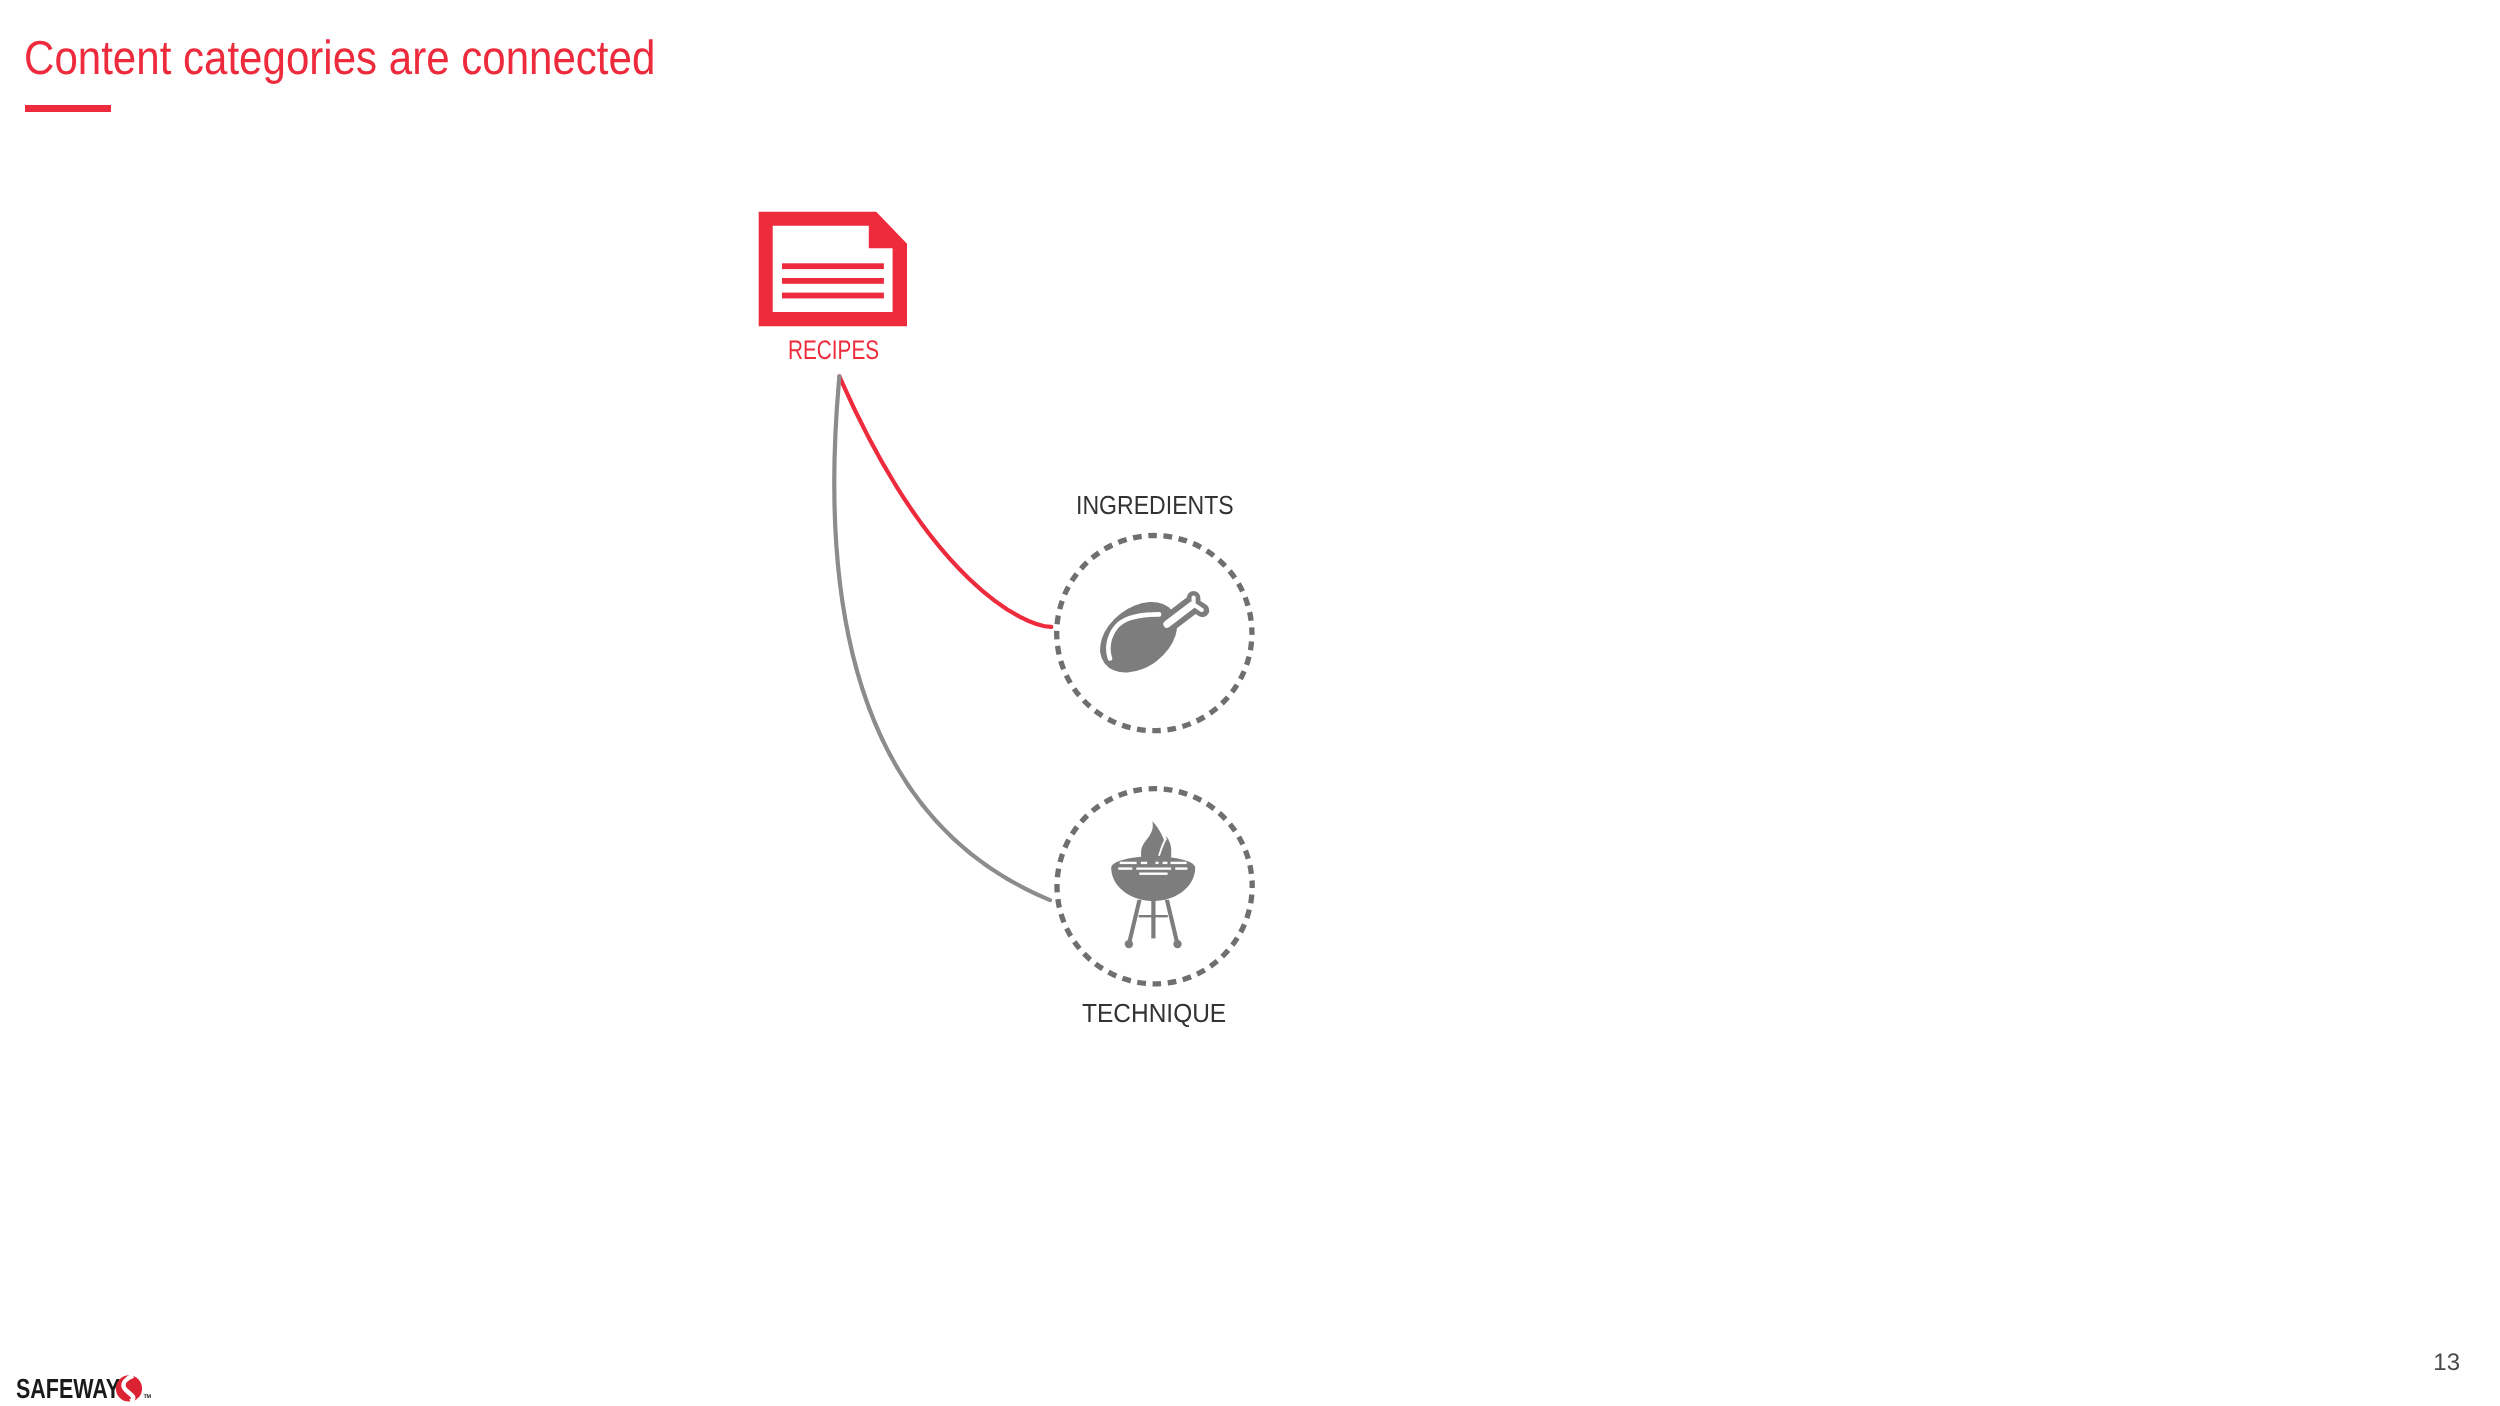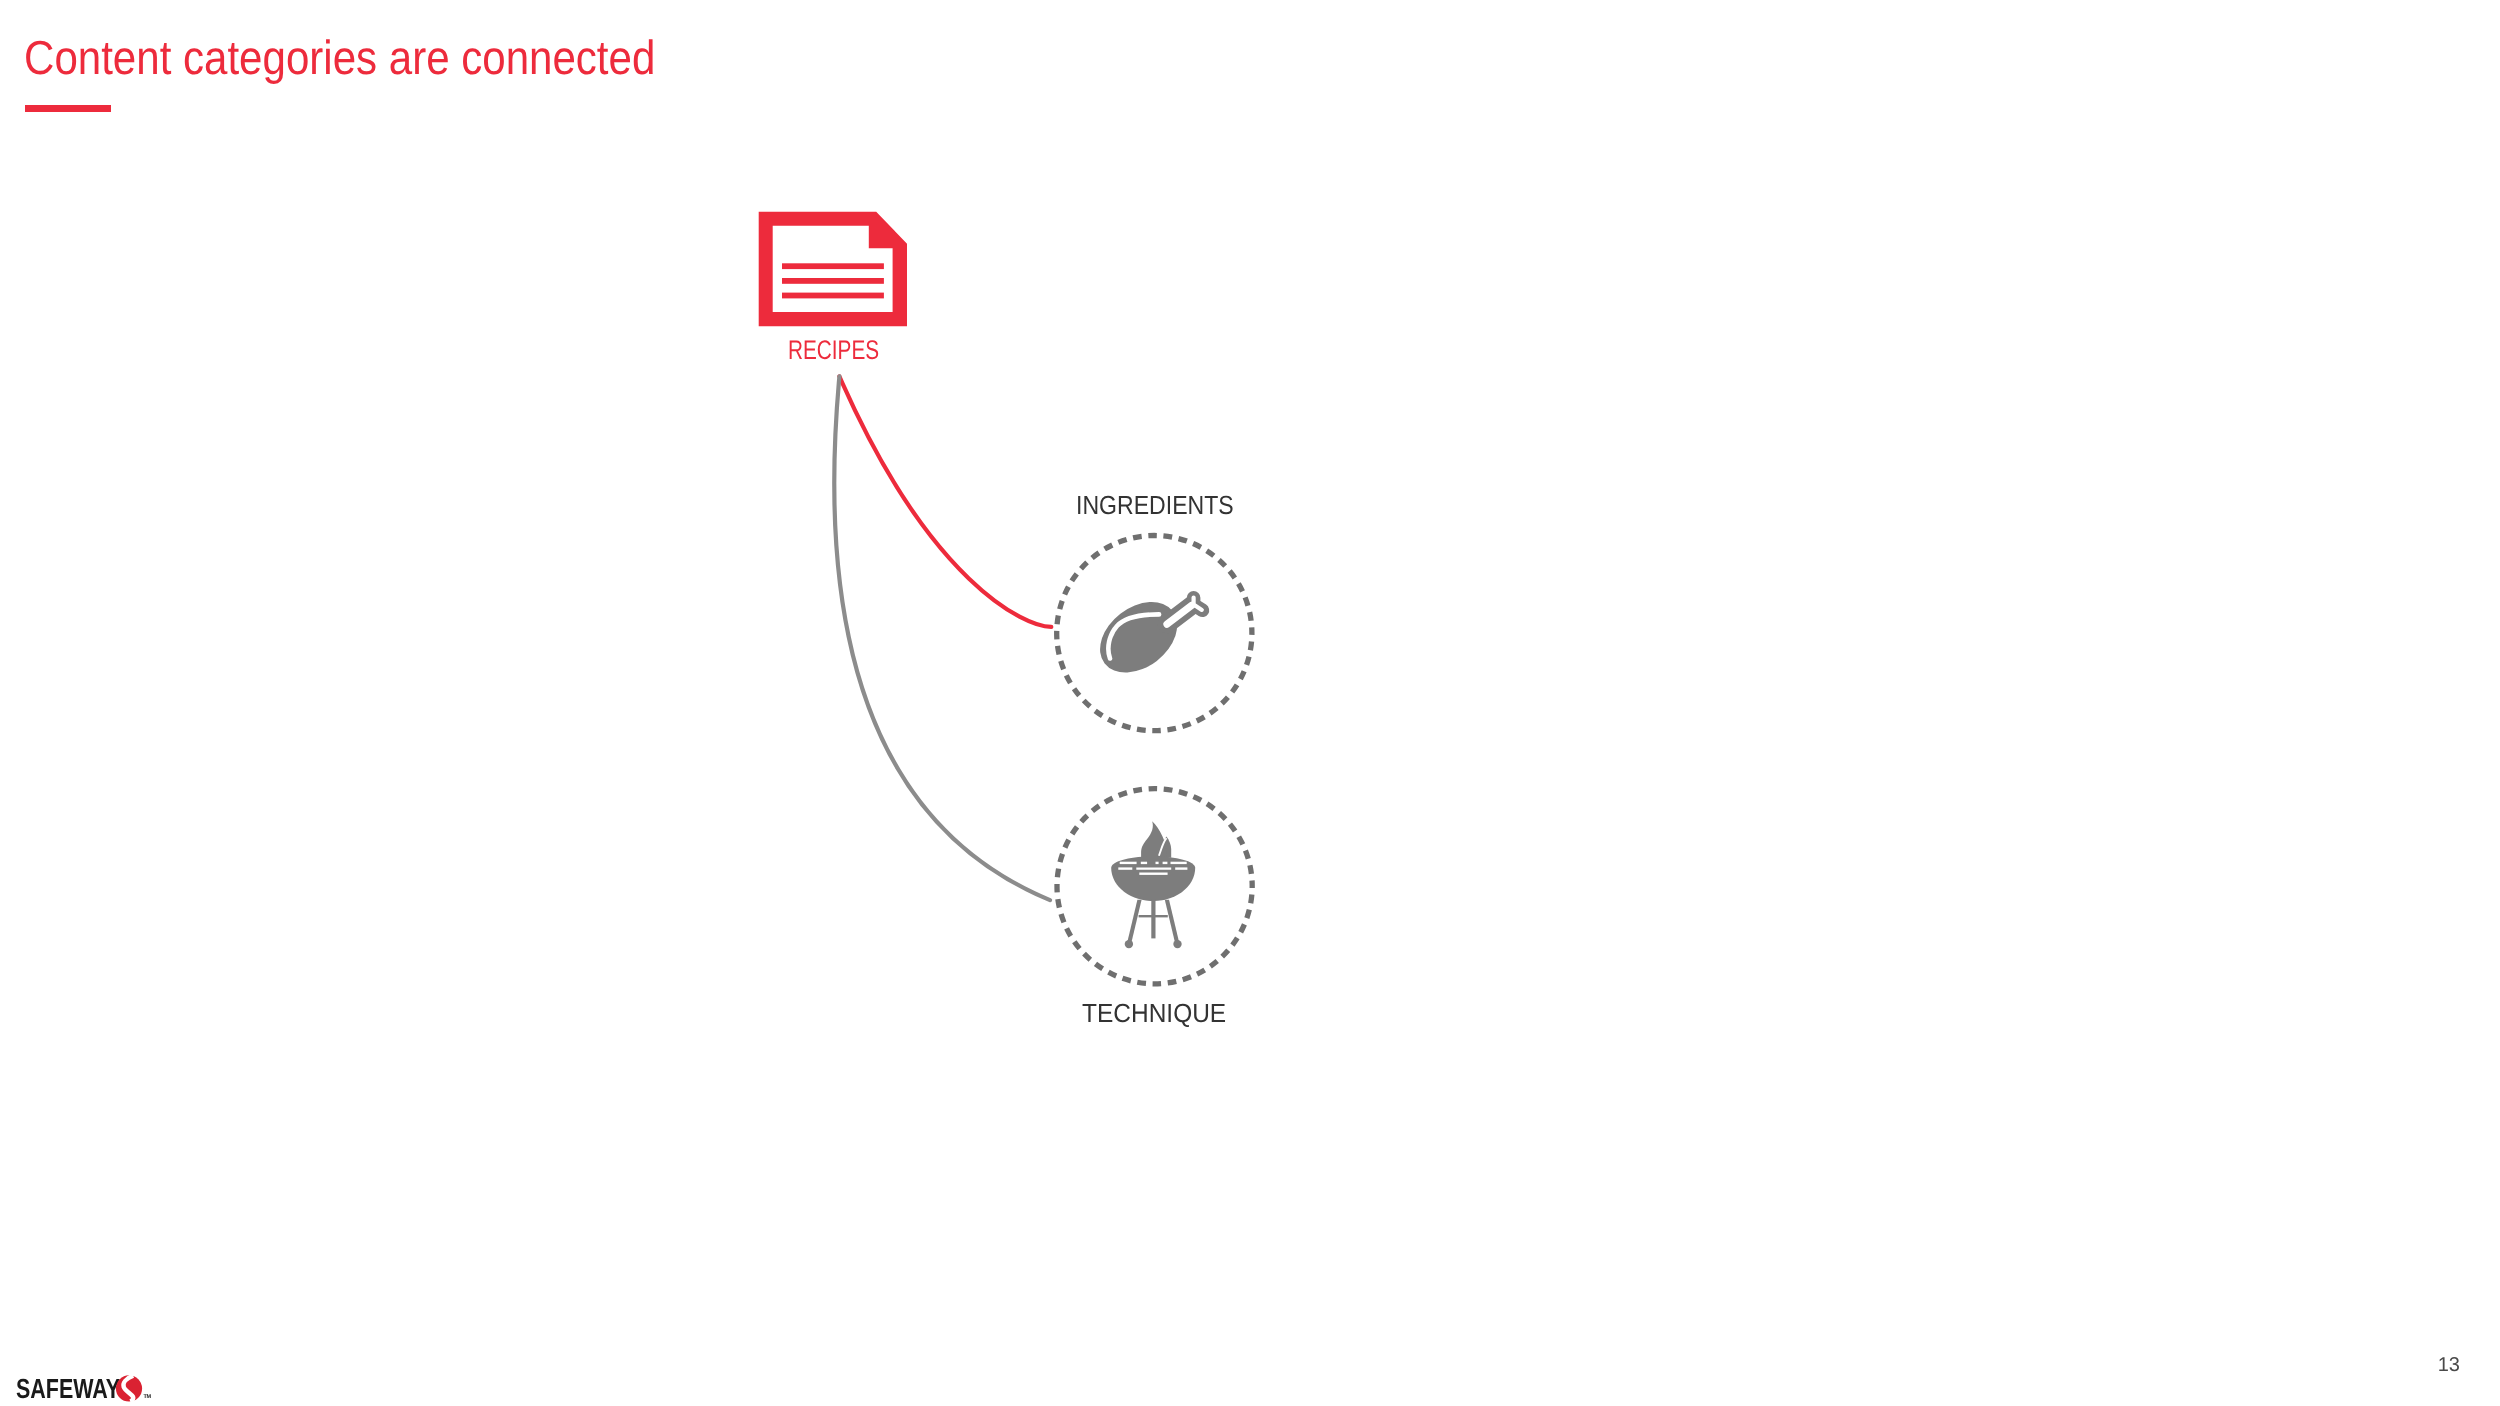--- a/index.html
+++ b/index.html
@@ -60,21 +60,21 @@
     font-size:26.2px; color:#333333;
     transform:scaleX(0.935) translateZ(0); transform-origin:0 0;
   }
 
   
   .page-number {
     position:absolute;
     right:40px; bottom:31px;
     transform:translateZ(0);
     font-family:"Liberation Sans", sans-serif;
-    font-size:20px;
+    font-size:24px;
     color:#4A4A4A;
     line-height:1;
   }
 
   
   .brand-logo {
     position:absolute;
     left:0; top:12px;
     width:160px; height:40px;
   }

